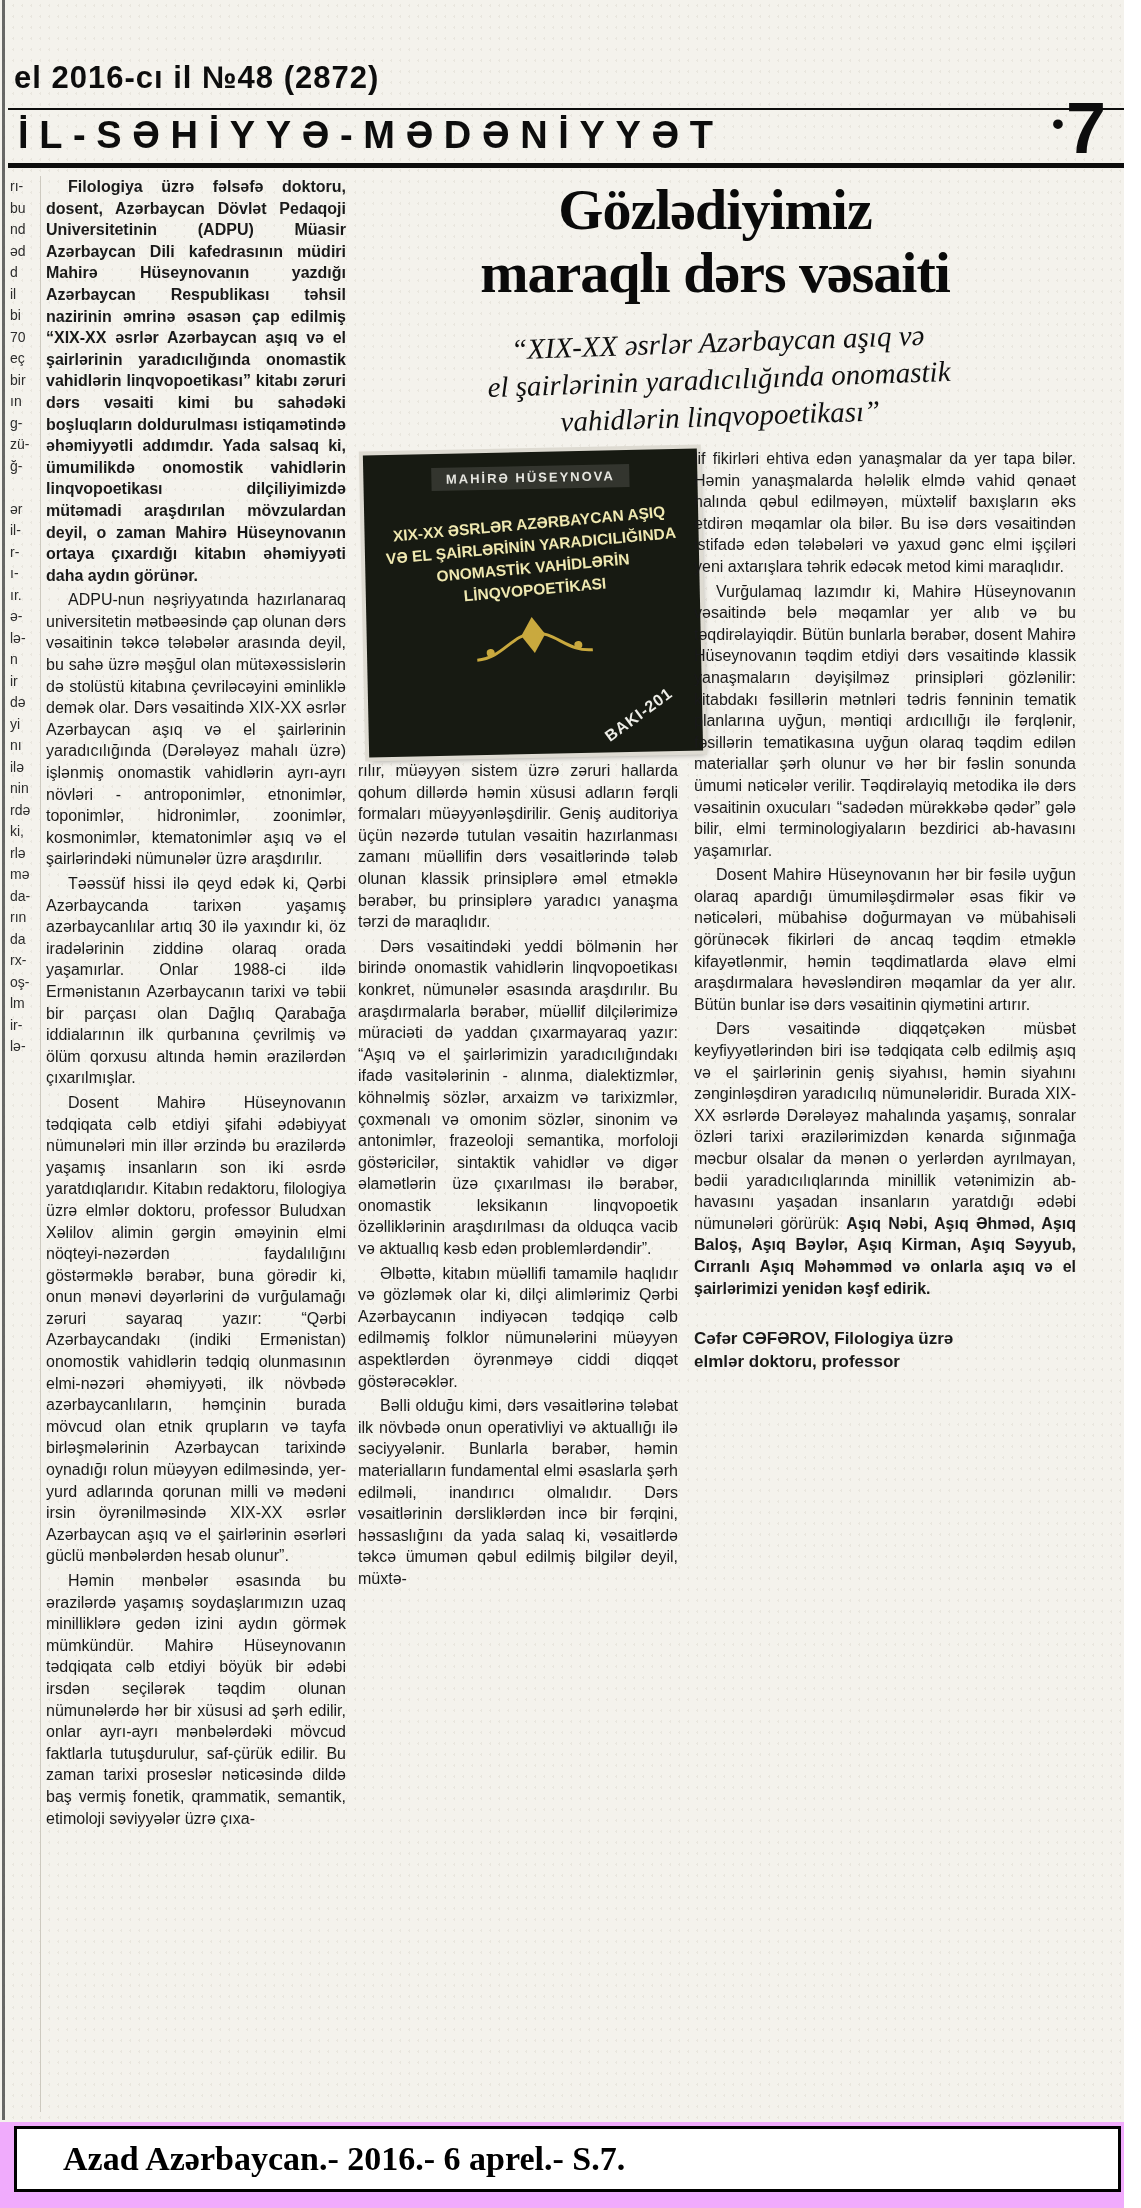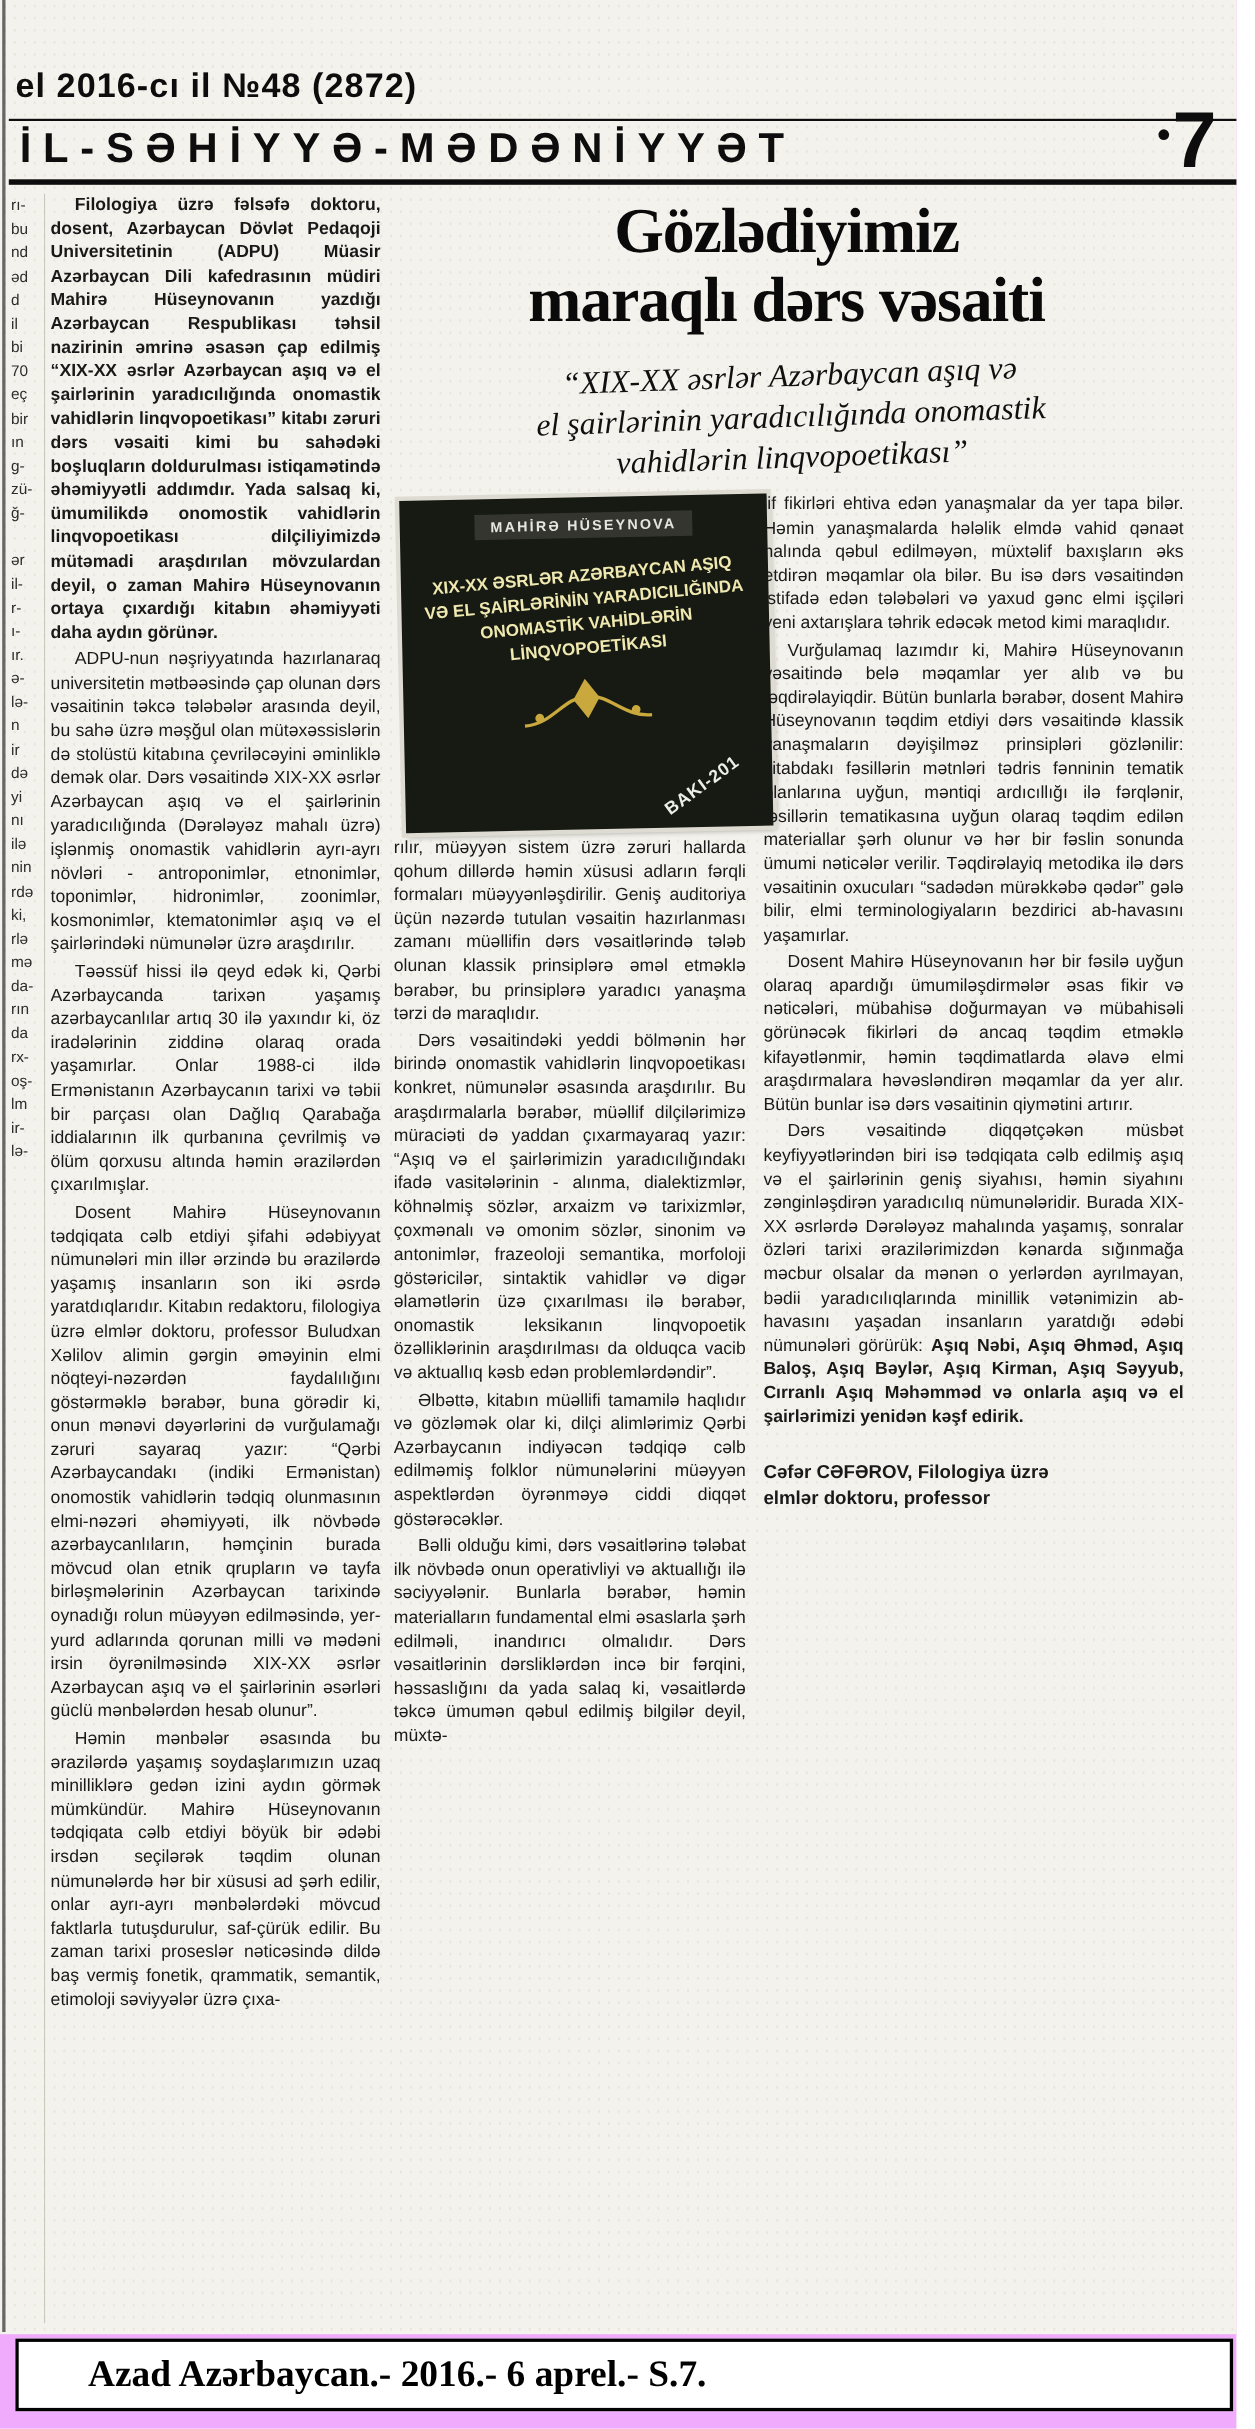--- a/index.html
+++ b/index.html
@@ -46,21 +46,21 @@
         font-size:13px;font-weight:bold;letter-spacing:2px;padding:4px 14px;}
   .cover-title{margin-top:24px;text-align:center;color:#efe8b0;font-weight:bold;
         font-size:15.5px;line-height:22px;transform:rotate(-4deg);}
   .cover-orn{text-align:center;margin-top:10px;transform:rotate(-4deg);}
   .cover-imprint{position:absolute;right:24px;bottom:28px;color:#eeeee8;font-weight:bold;
         font-size:16px;letter-spacing:1px;transform:rotate(-35deg);}
 
   .signature{margin-top:28px;text-align:left;font-weight:bold;font-size:17px;line-height:23px;}
 
   .footer-box{position:absolute;left:14px;top:2126px;width:1107px;height:66px;border:3px solid #000;
-        background:#ffffff;display:flex;align-items:center;padding-left:63px;box-sizing:border-box;}
+        background:#ffffff;display:flex;align-items:center;padding-left:46px;box-sizing:border-box;}
   .footer-box span{font-family:"Liberation Serif", serif;font-weight:bold;font-size:34px;color:#000;}
 </style>
 </head>
 <body>
 
 <div class="page">
   <div class="scan"></div>
   <div class="edge-left"></div>
 
   <div class="masthead">el 2016-cı il №48 (2872)</div>

